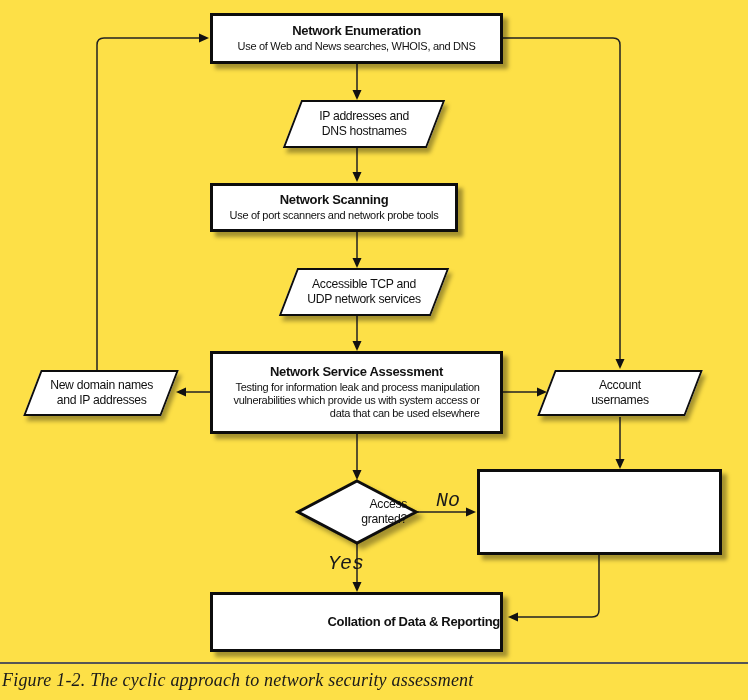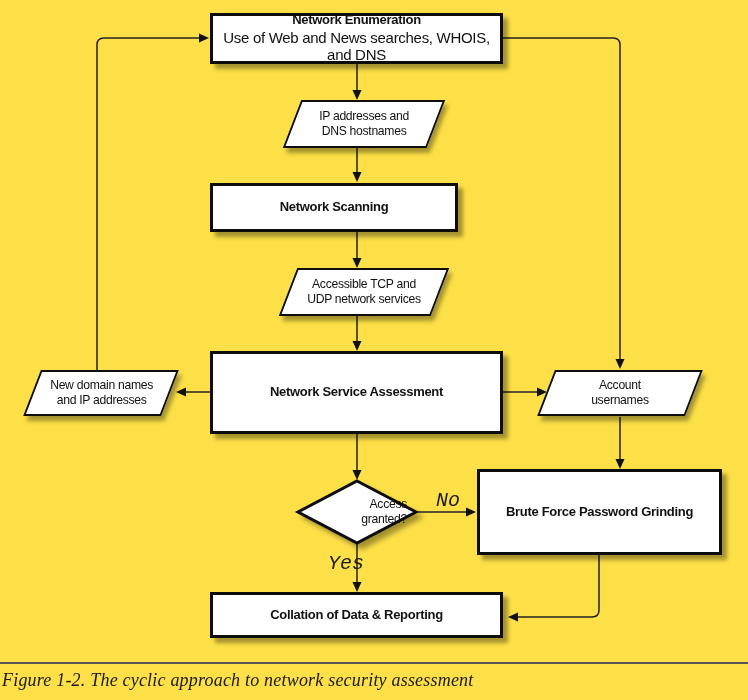--- a/index.html
+++ b/index.html
@@ -8,21 +8,21 @@
     font-family:"Liberation Sans",sans-serif;color:#111;
   }
   svg.wires{position:absolute;left:0;top:0;}
   .box{
     position:absolute;background:#fff;border:3px solid #0d0d0d;
     box-shadow:5px 5px 4px rgba(0,0,0,0.35);
     display:flex;flex-direction:column;justify-content:center;align-items:center;
     text-align:center;box-sizing:border-box;
   }
   .box .title{font-weight:bold;font-size:13px;letter-spacing:-0.3px;line-height:1.15;}
-  .box .desc{font-size:15px;letter-spacing:-0.3px;line-height:1.17;white-space:pre-line;margin-top:1px;}
+  .box .desc{font-size:11px;letter-spacing:-0.3px;line-height:1.17;white-space:pre-line;margin-top:1px;}
   .par{
     position:absolute;background:#fff;border:2.5px solid #0d0d0d;
     transform:skewX(-21deg);box-shadow:5px 5px 4px rgba(0,0,0,0.35);
     display:flex;justify-content:center;align-items:center;box-sizing:border-box;
   }
   .par .plabel{
     transform:skewX(21deg);font-size:12.2px;letter-spacing:-0.3px;line-height:1.2;
     white-space:pre-line;text-align:center;
   }
   .diamond-label{
@@ -93,31 +93,34 @@
     <polygon points="357,481 416,512 357,543 298,512" fill="#fff" stroke="#0d0d0d" stroke-width="3" filter="url(#ds)"></polygon>
   </svg>
 
   <div class="box" style="left:210px;top:13px;width:293px;height:51px;">
     <div class="title">Network Enumeration</div>
     <div class="desc">Use of Web and News searches, WHOIS, and DNS</div>
   </div>
 
   <div class="box" style="left:210px;top:183px;width:248px;height:49px;">
     <div class="title">Network Scanning</div>
+    <div class="desc">Use of port scanners and network probe tools</div>
   </div>
 
   <div class="box" style="left:210px;top:351px;width:293px;height:83px;text-align:right;">
     <div class="title">Network Service Assessment</div>
+    <div class="desc">Testing for information leak and process manipulation
+vulnerabilities which provide us with system access or
+data that can be used elsewhere</div>
   </div>
 
   <div class="box" style="left:477px;top:469px;width:245px;height:86px;">
-    <div class="title">Brute Force Password Grinding</div>
   </div>
 
-  <div class="box" style="left:210px;top:592px;width:293px;height:46px;">
+  <div class="box" style="left:210px;top:592px;width:293px;height:60px;align-items:flex-end;">
     <div class="title">Collation of Data &amp; Reporting</div>
   </div>
 
   <div class="par" style="left:292px;top:100px;width:144px;height:48px;">
     <div class="plabel">IP addresses and
 DNS hostnames</div>
   </div>
 
   <div class="par" style="left:288px;top:268px;width:152px;height:48px;">
     <div class="plabel">Accessible TCP and

